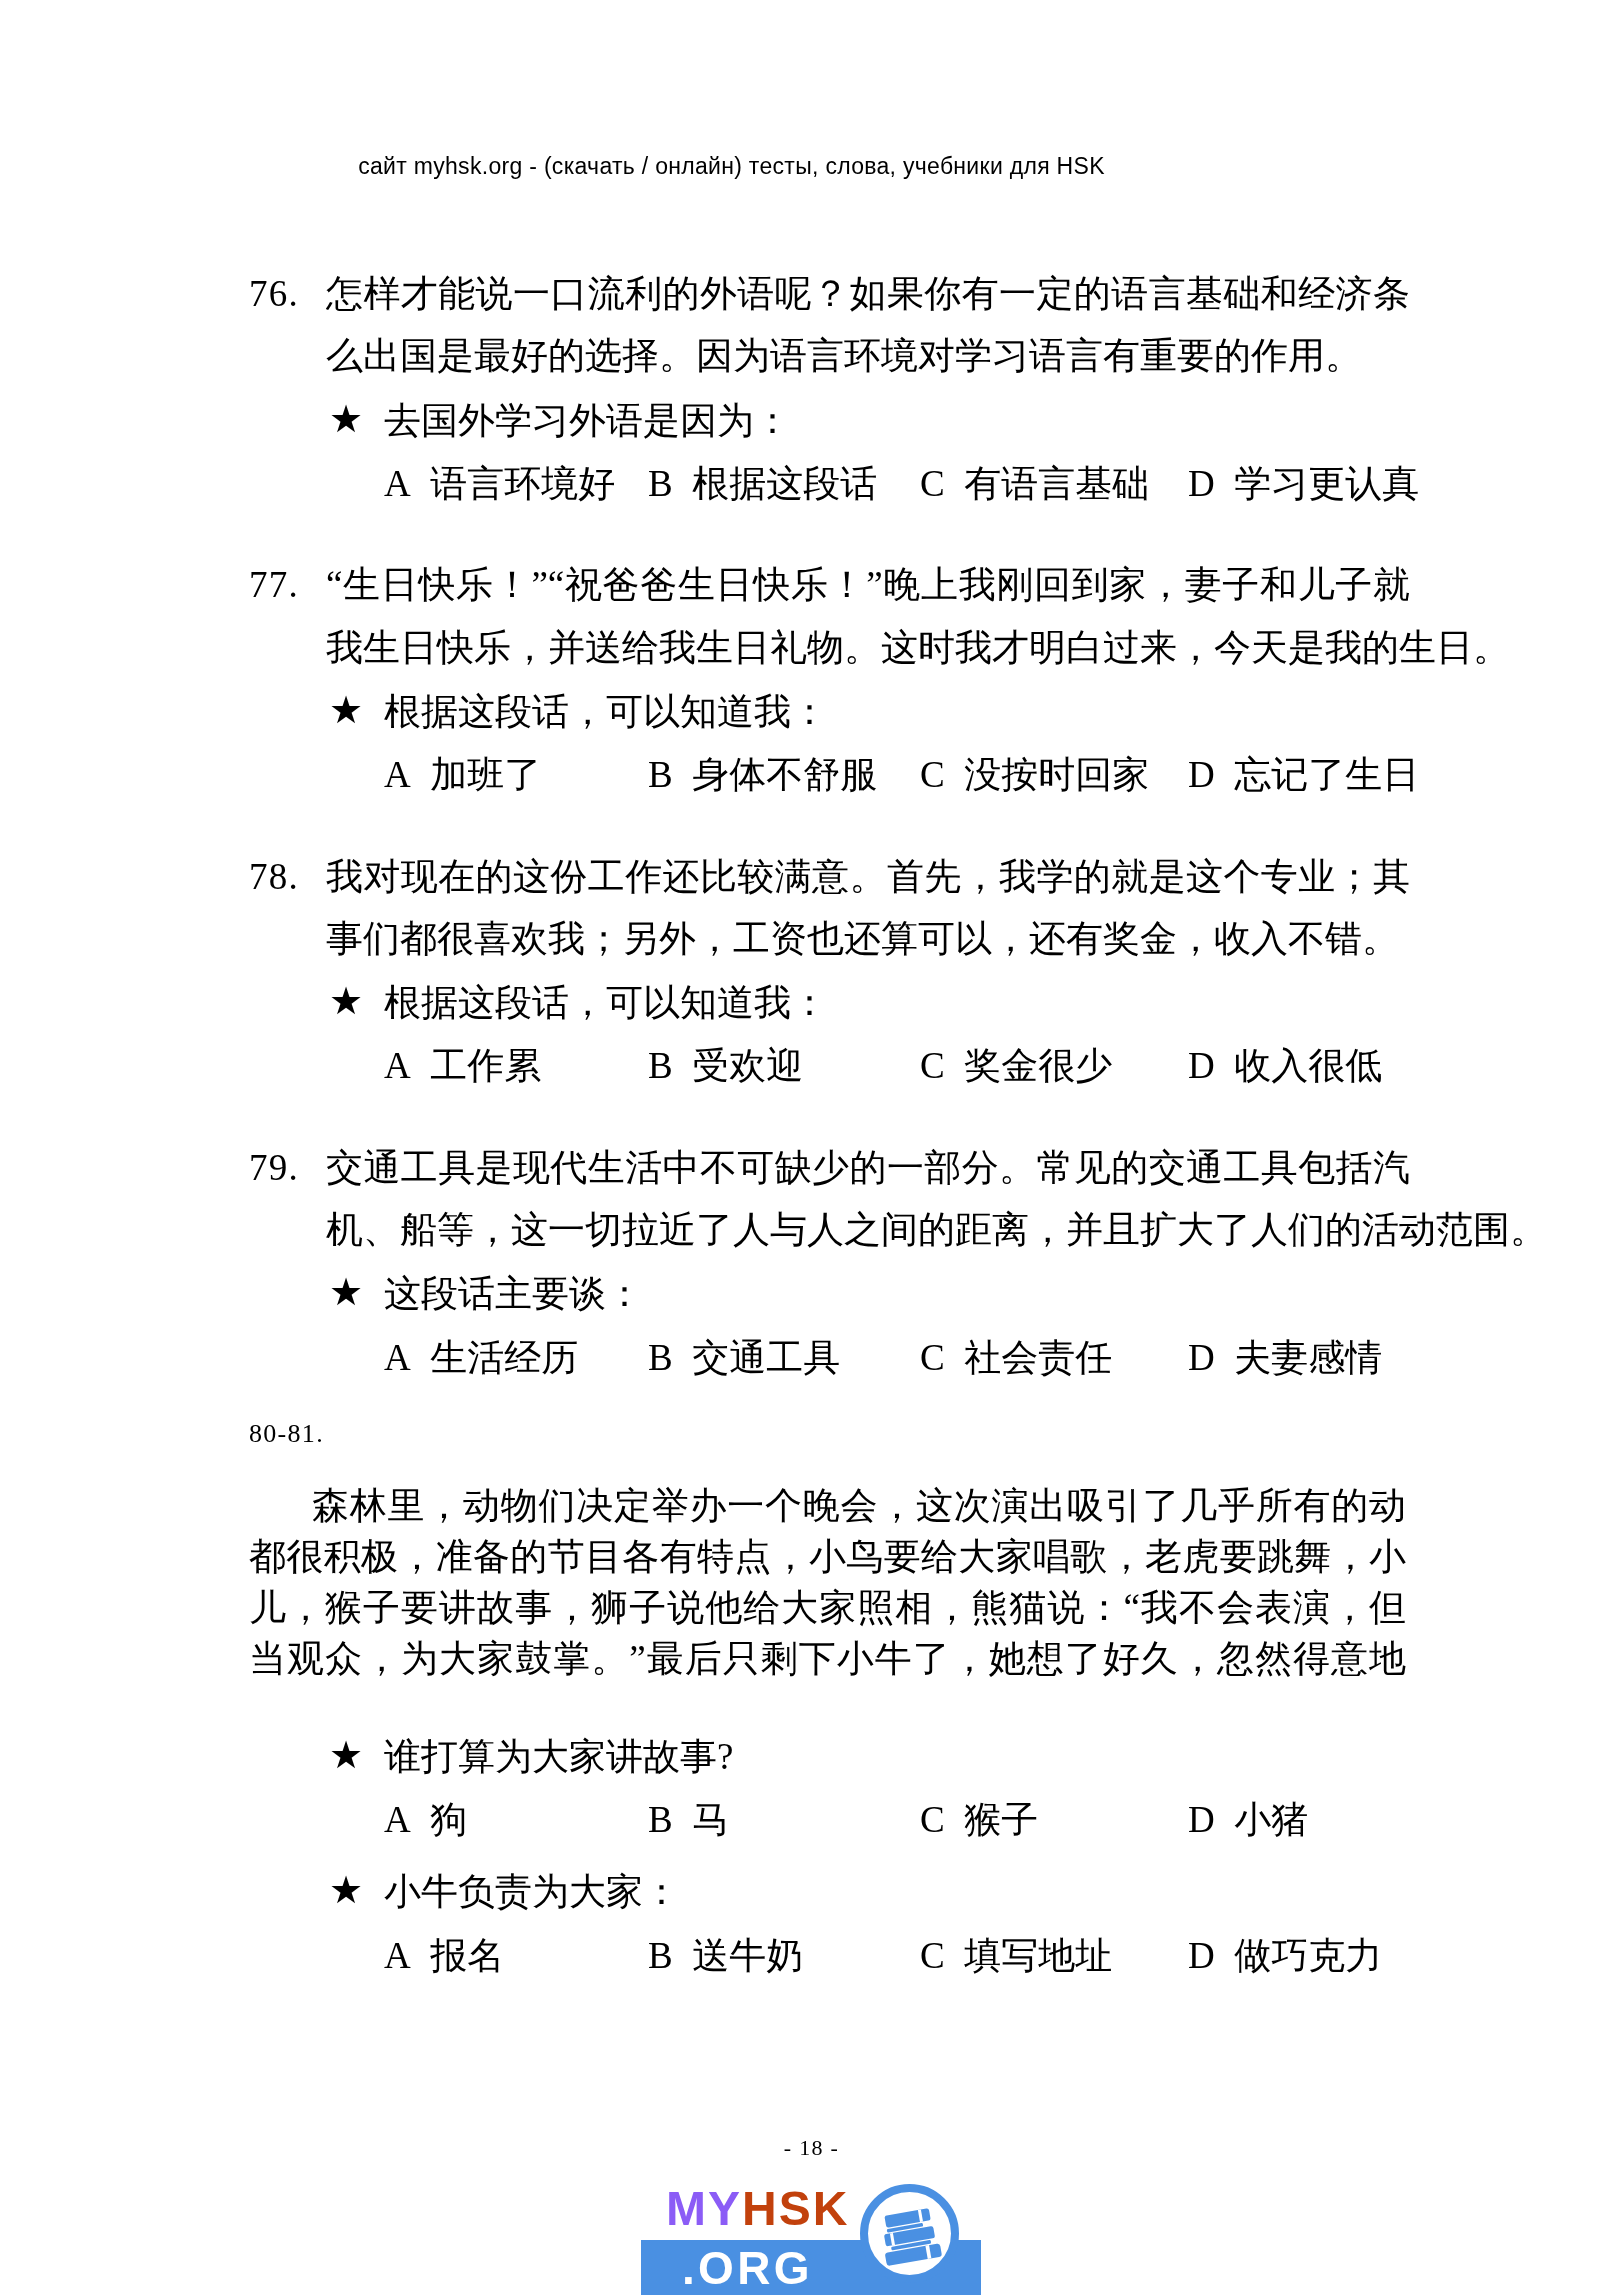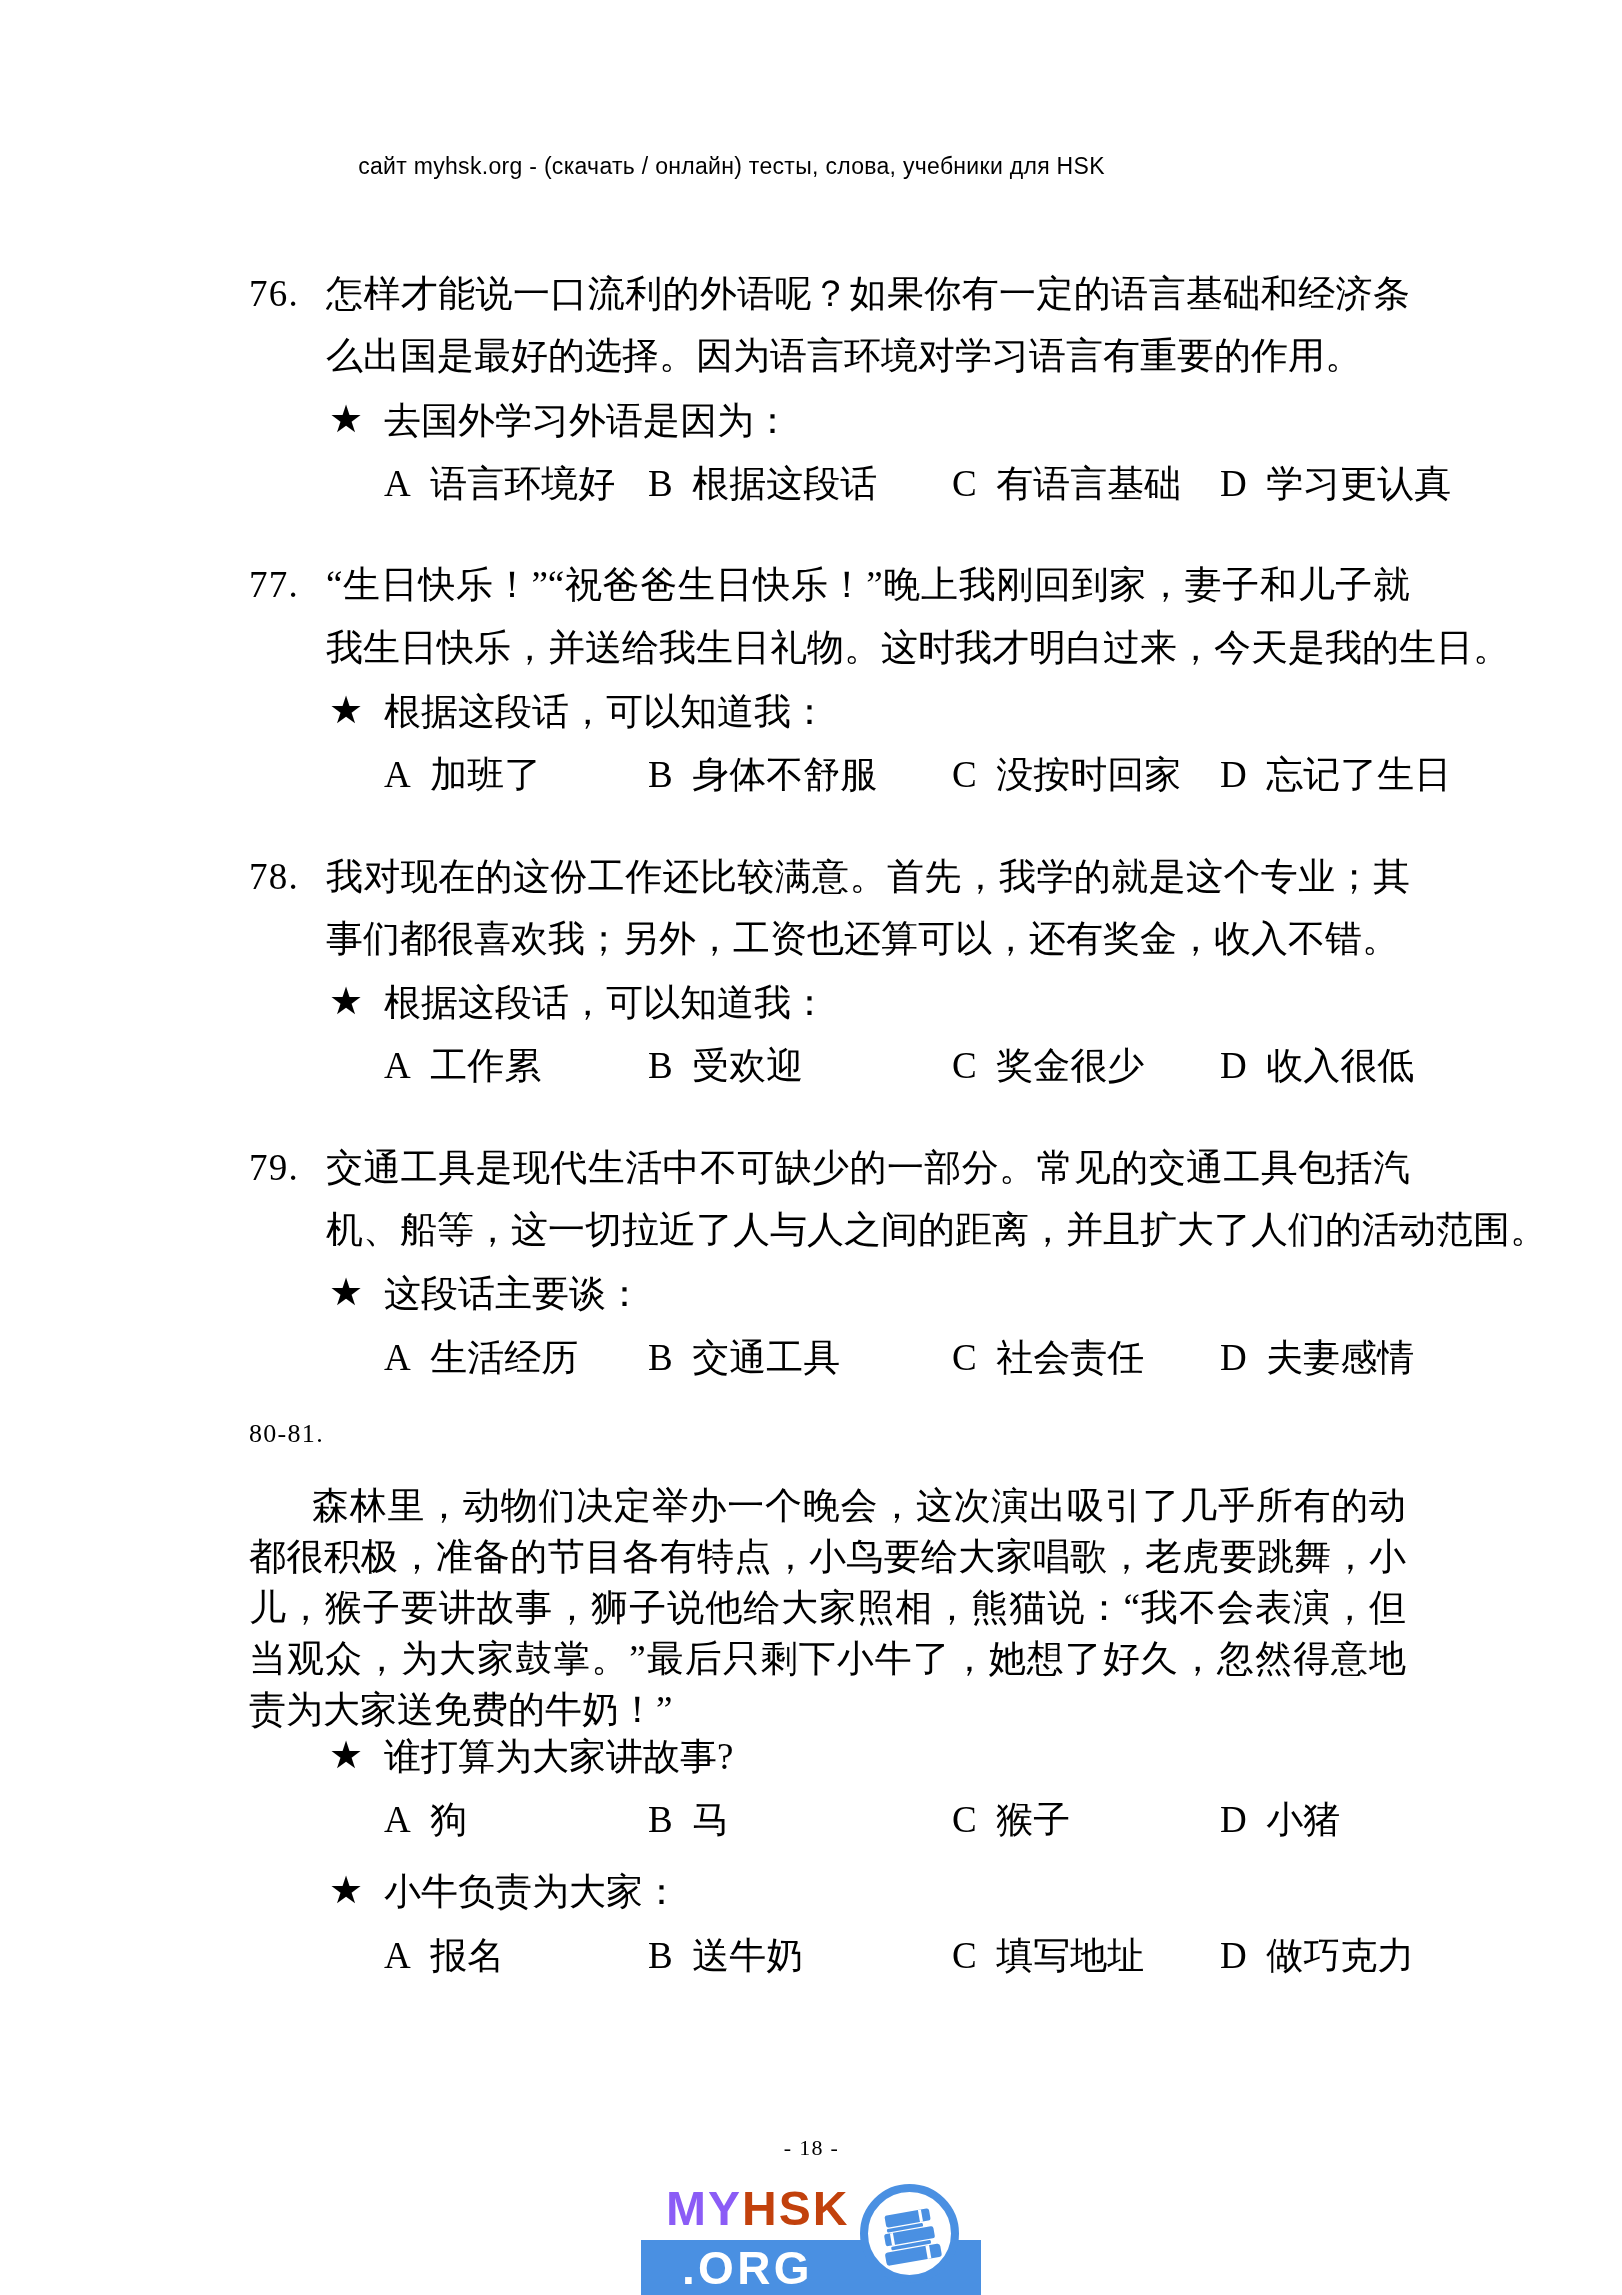--- a/index.html
+++ b/index.html
@@ -19,21 +19,21 @@
   .fill { width:1084px; text-align:justify; text-align-last:justify; white-space:normal; overflow:hidden; height:50px; }
 
   .starline { }
   .star { display:inline-block; width:55px; font-size:38px; font-family:"DejaVu Sans",sans-serif; transform:translateY(-1.3px); }
   .prompt { font-size:37px; }
 
   .opts { left:384px; width:1112px; }
   .opt { display:inline-block; vertical-align:top; }
   .opt-a { width:264px; }
   .opt-b { width:272px; }
-  .opt-c { width:268px;margin-left:32px; }
+  .opt-c { width:268px; }
   .opt .ol { display:inline-block; margin-right:19.6px; }
 
   .sec-head { position:absolute; left:249px; font-size:26px; letter-spacing:1.3px; }
   .pline { position:absolute; left:249px; width:1157px; font-size:37px; line-height:47px;
            text-align:justify; white-space:normal; overflow:hidden; height:51px; }
   .pfill { text-align-last:justify; }
   .pindent { text-indent:63px; }
 
   .page-number { position:absolute; top:2135px; left:0; width:1623px; text-align:center; font-size:22px; letter-spacing:1.3px; }
 
@@ -121,21 +121,20 @@
   <div class="row opts" style="top:1334px">
     <span class="opt opt-a"><span class="ol">A</span><span class="ot">生活经历</span></span><span class="opt opt-b"><span class="ol">B</span><span class="ot">交通工具</span></span><span class="opt opt-c"><span class="ol">C</span><span class="ot">社会责任</span></span><span class="opt opt-d"><span class="ol">D</span><span class="ot">夫妻感情</span></span>
   </div>
 
   <div class="sec-head" style="top:1419px">80-81.</div>
 
   <div class="pline pfill pindent" style="top:1482px">森林里，动物们决定举办一个晚会，这次演出吸引了几乎所有的动物。他们</div>
   <div class="pline pfill" style="top:1533px">都很积极，准备的节目各有特点，小鸟要给大家唱歌，老虎要跳舞，小猫要画画</div>
   <div class="pline pfill" style="top:1584px">儿，猴子要讲故事，狮子说他给大家照相，熊猫说：“我不会表演，但是我可以</div>
   <div class="pline pfill" style="top:1635px">当观众，为大家鼓掌。”最后只剩下小牛了，她想了好久，忽然得意地说：“我负</div>
-  <div class="pline" style="top:1686px">责为大家送免费的牛奶！”</div>
 
   <div class="row starline" style="top:1733px;left:329px">
     <span class="star">★</span><span class="prompt">谁打算为大家讲故事?</span>
   </div>
   <div class="row opts" style="top:1796px">
     <span class="opt opt-a"><span class="ol">A</span><span class="ot">狗</span></span><span class="opt opt-b"><span class="ol">B</span><span class="ot">马</span></span><span class="opt opt-c"><span class="ol">C</span><span class="ot">猴子</span></span><span class="opt opt-d"><span class="ol">D</span><span class="ot">小猪</span></span>
   </div>
 
   <div class="row starline" style="top:1868px;left:329px">
     <span class="star">★</span><span class="prompt">小牛负责为大家：</span>

